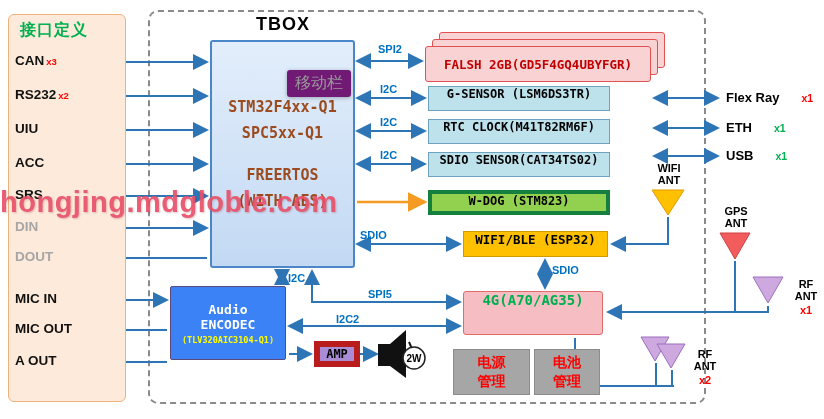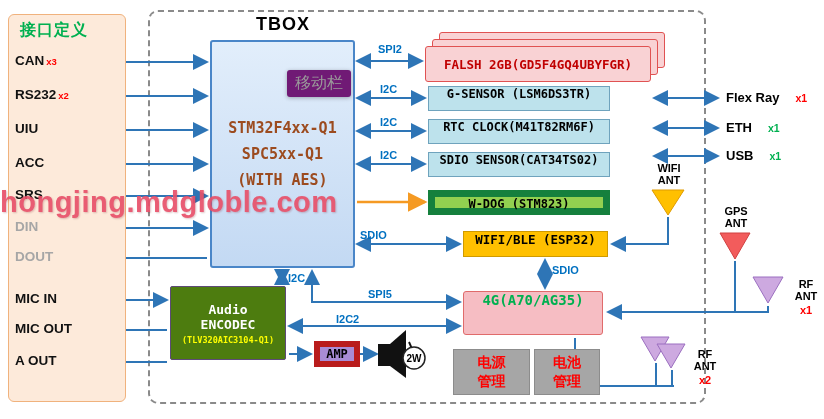--- a/index.html
+++ b/index.html
@@ -40,42 +40,42 @@
     border:1.5px solid #e05252; border-radius:3px; z-index:2; }
   .flash-front { left:425px; top:46px; color:#c00000; font-size:12.5px;
     display:flex; align-items:center; justify-content:center;
     font-family:"DejaVu Sans Mono", monospace; font-weight:bold; z-index:3; }
   .flash-b1 { left:432px; top:39px; }
   .flash-b2 { left:439px; top:32px; }
 
   .sensor { left:428px; width:182px; height:25px; background:#bde2ec; border:1px solid #6fa3bd;
     color:#000; font-size:12px; }
   .wdog { left:428px; top:190px; width:182px; height:25px; background:#92d050;
-    border:7px solid #15803d; color:#000; font-size:12px; }
+    border:4px solid #15803d; color:#000; font-size:12px; }
   .wifi { left:463px; top:231px; width:145px; height:26px; background:#ffc000;
     border:1px solid #cf9a00; color:#000; font-size:12.5px; }
   .modem { left:463px; top:291px; width:140px; height:44px; background:#f6bdc3;
     border:1.5px solid #e06b6b; border-radius:3px; color:#00b050; font-size:14px; }
-  .audio { left:170px; top:286px; width:116px; height:74px; background:#4d7c0f;
+  .audio { left:170px; top:286px; width:116px; height:74px; background:#3b82f6;
     border:1px solid #5d4a78; border-radius:2px; flex-direction:column; color:#ffffff; font-size:13px; }
   .audio .sub { color:#ffff00; font-size:8.5px; margin-top:3px; font-weight:bold; }
   .amp { left:314px; top:341px; width:46px; height:26px; background:#a98cd5;
     border:6px solid #b91c1c; color:#000; font-size:12px; }
   .gray-blk { top:349px; height:46px; background:#a6a6a6; border:1px solid #8c8c8c;
     color:#ff0000; font-size:14px; flex-direction:column; line-height:19px;
     font-family:"Liberation Sans", sans-serif; }
   .power { left:453px; width:77px; }
   .battery { left:534px; width:66px; }
 
   
   .bus { position:absolute; font-size:11px; font-weight:bold; color:#0070c0; z-index:4;
     font-family:"Liberation Sans", sans-serif; }
 
   
-  .port-row { position:absolute; left:726px; display:flex; align-items:baseline; gap:16px;
+  .port-row { position:absolute; left:726px; display:flex; align-items:baseline; gap:22px;
     font-size:13px; font-weight:bold; color:#000; z-index:4; white-space:nowrap; }
   .port-row .cnt { font-size:10.5px; font-weight:bold; }
   .cnt-red { color:#ff0000; } .cnt-green { color:#00b050; }
 
   
   .ant-label { position:absolute; width:38px; text-align:center; font-size:11px; font-weight:bold;
     color:#000; line-height:12px; z-index:4; }
   .ant-label .cnt { color:#ff0000; display:block; margin-top:2px; }
 
   
@@ -190,20 +190,21 @@
     <polygon points="652,190 684,190 668,215" fill="#FFC000" stroke="#E09B00" stroke-width="1"></polygon>
     <polygon points="720,233 750,233 735,259" fill="#F25C5C" stroke="#D04040" stroke-width="1"></polygon>
     <polygon points="753,277 783,277 768,303" fill="#CDA9E0" stroke="#9B6FC0" stroke-width="1"></polygon>
     <polygon points="641,337 669,337 655,361" fill="#CDA9E0" stroke="#9B6FC0" stroke-width="1"></polygon>
     <polygon points="657,344 685,344 671,368" fill="#CDA9E0" stroke="#9B6FC0" stroke-width="1"></polygon>
   </svg>
 
   <div class="blk mcu">
     <div class="l">STM32F4xx-Q1</div>
     <div class="l">SPC5xx-Q1</div>
+    <div class="l gap">FREERTOS</div>
     <div class="l">(WITH AES)</div>
   </div>
   <div class="tag-overlay">移动栏</div>
 
   <div class="flash-layer flash-b2"></div>
   <div class="flash-layer flash-b1"></div>
   <div class="flash-layer flash-front">FALSH 2GB(GD5F4GQ4UBYFGR)</div>
 
   <div class="blk sensor" style="top:86px">G-SENSOR (LSM6DS3TR)</div>
   <div class="blk sensor" style="top:119px">RTC CLOCK(M41T82RM6F)</div>

